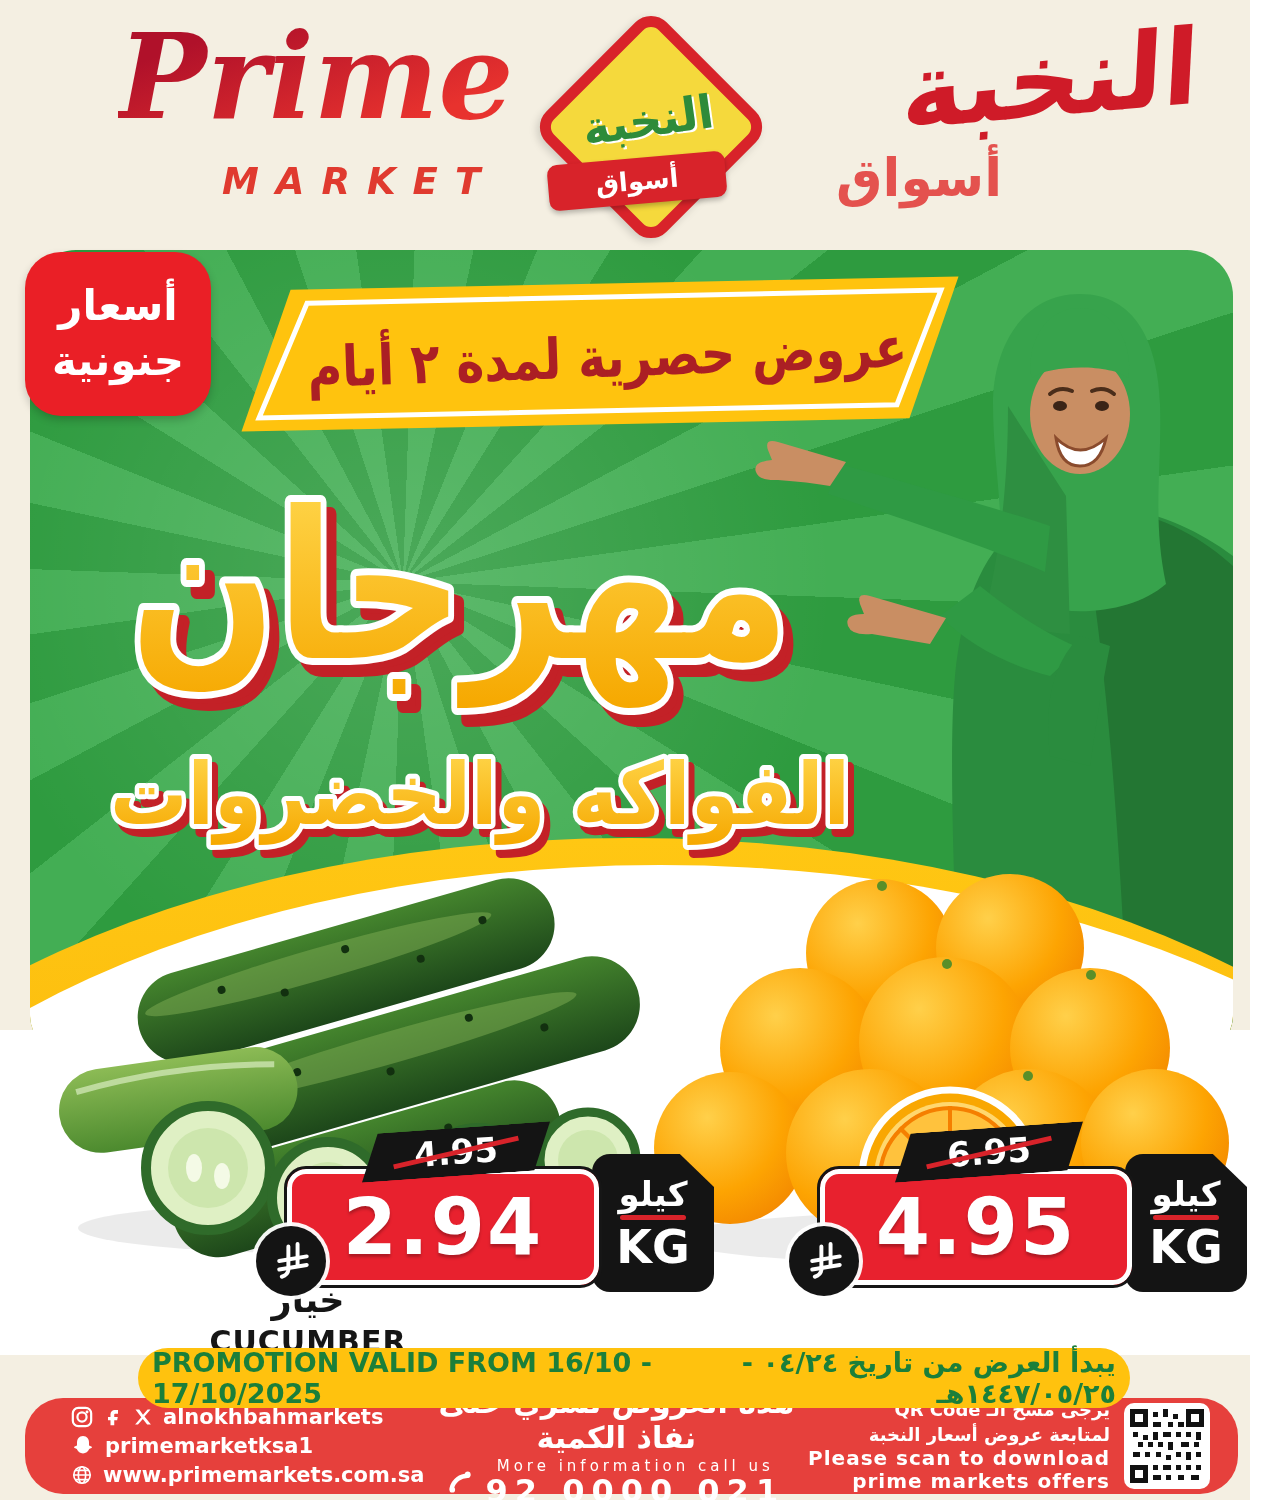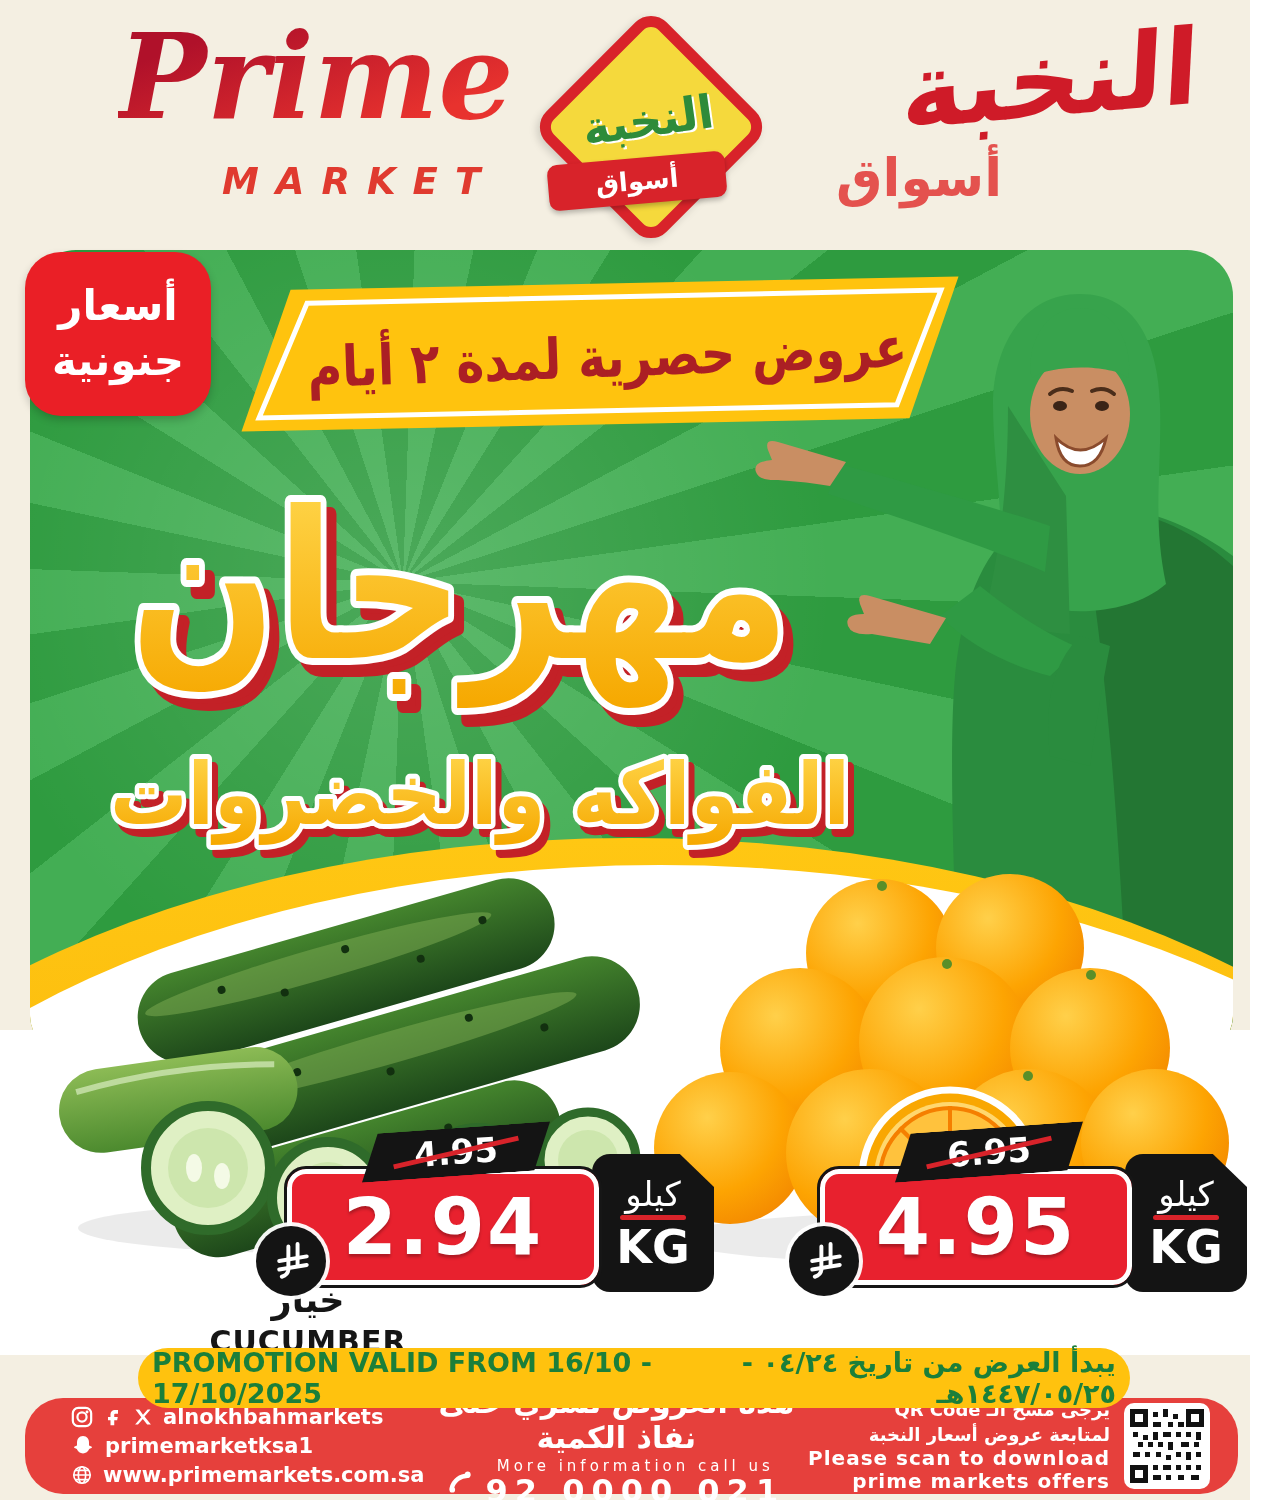--- a/index.html
+++ b/index.html
@@ -48,21 +48,21 @@
     clip-path:polygon(10% 0,100% 0,90% 100%,0 100%);display:flex;align-items:center;justify-content:center;z-index:2;}
   .old-tag .num{position:relative;color:#fff;font-weight:bold;font-size:34px;padding:0 10px;}
   .old-tag .num::after{content:'';position:absolute;left:-12px;right:-12px;top:46%;height:5px;background:#d8232a;transform:rotate(-9deg);}
   .plate{position:absolute;left:22px;top:38px;width:312px;height:116px;background:#e8212e;border-radius:22px;
     border:3px solid #161616;box-shadow:inset 0 0 0 5px #fff;display:flex;align-items:center;justify-content:center;z-index:1;}
   .plate .num{color:#fff;font-weight:bold;font-size:78px;letter-spacing:2px;text-shadow:0 3px 3px rgba(0,0,0,.25);}
   .riyal-circle{position:absolute;left:-6px;top:98px;width:70px;height:70px;border-radius:50%;background:#141414;
     box-shadow:0 0 0 4px rgba(255,255,255,.95);display:flex;align-items:center;justify-content:center;z-index:3;}
   .unit-tag{position:absolute;left:330px;top:26px;width:122px;height:138px;background:#141414;border-radius:18px;
     clip-path:polygon(0 0,72% 0,100% 24%,100% 100%,0 100%);display:flex;flex-direction:column;align-items:center;justify-content:center;gap:4px;}
-  .unit-tag .ar{color:#fff;font-weight:normal;font-size:34px;line-height:1;}
+  .unit-tag .ar{color:#fff;font-weight:bold;font-size:34px;line-height:1;}
   .unit-tag .bar{width:66px;height:5px;background:#d8232a;border-radius:3px;}
   .unit-tag .en{color:#fff;font-weight:bold;font-size:46px;line-height:1;}
   .prod-name{position:absolute;width:360px;text-align:center;color:#161616;}
   .prod-name .ar{font-size:35px;font-weight:bold;direction:rtl;}
   .prod-name .en{font-size:30px;font-weight:bold;letter-spacing:1px;margin-top:4px;}
 
   
   .promo-bar{position:absolute;left:138px;top:1348px;width:992px;height:60px;background:#ffc20e;border-radius:30px;
     display:flex;align-items:center;justify-content:space-between;padding:0 14px;box-sizing:border-box;z-index:4;}
   .promo-en{color:#1b7f3a;font-weight:bold;font-size:27px;}

